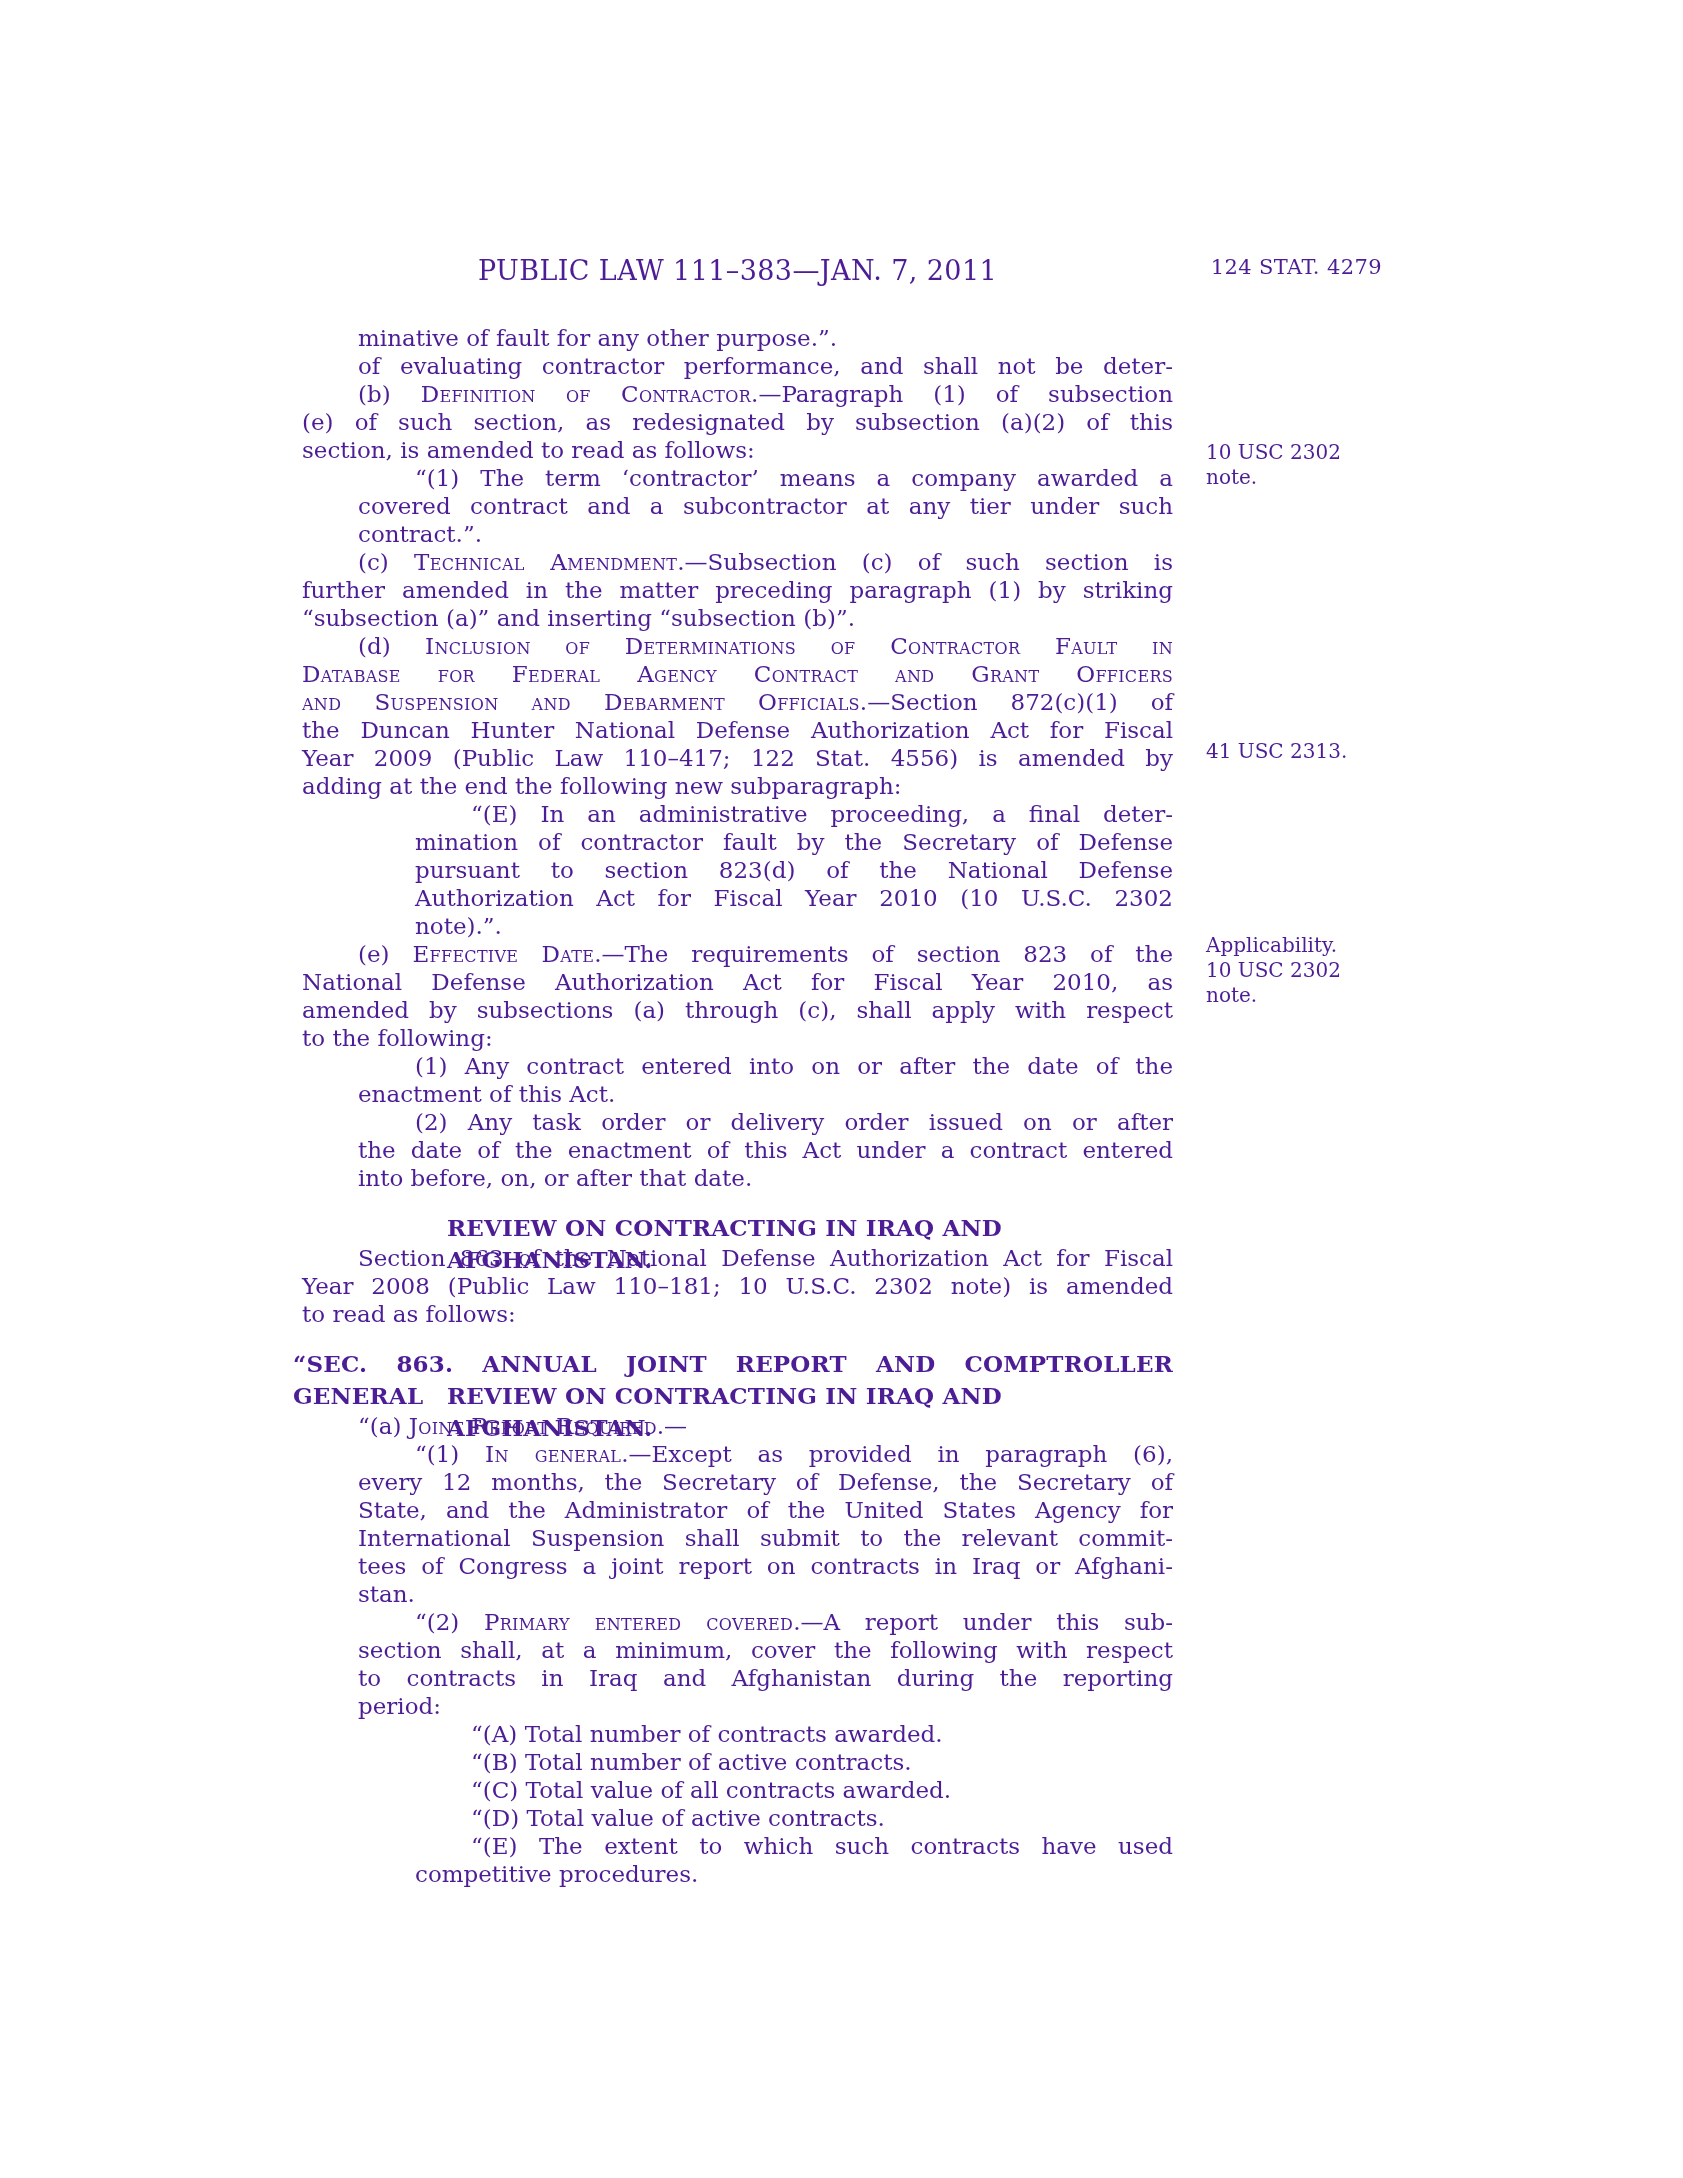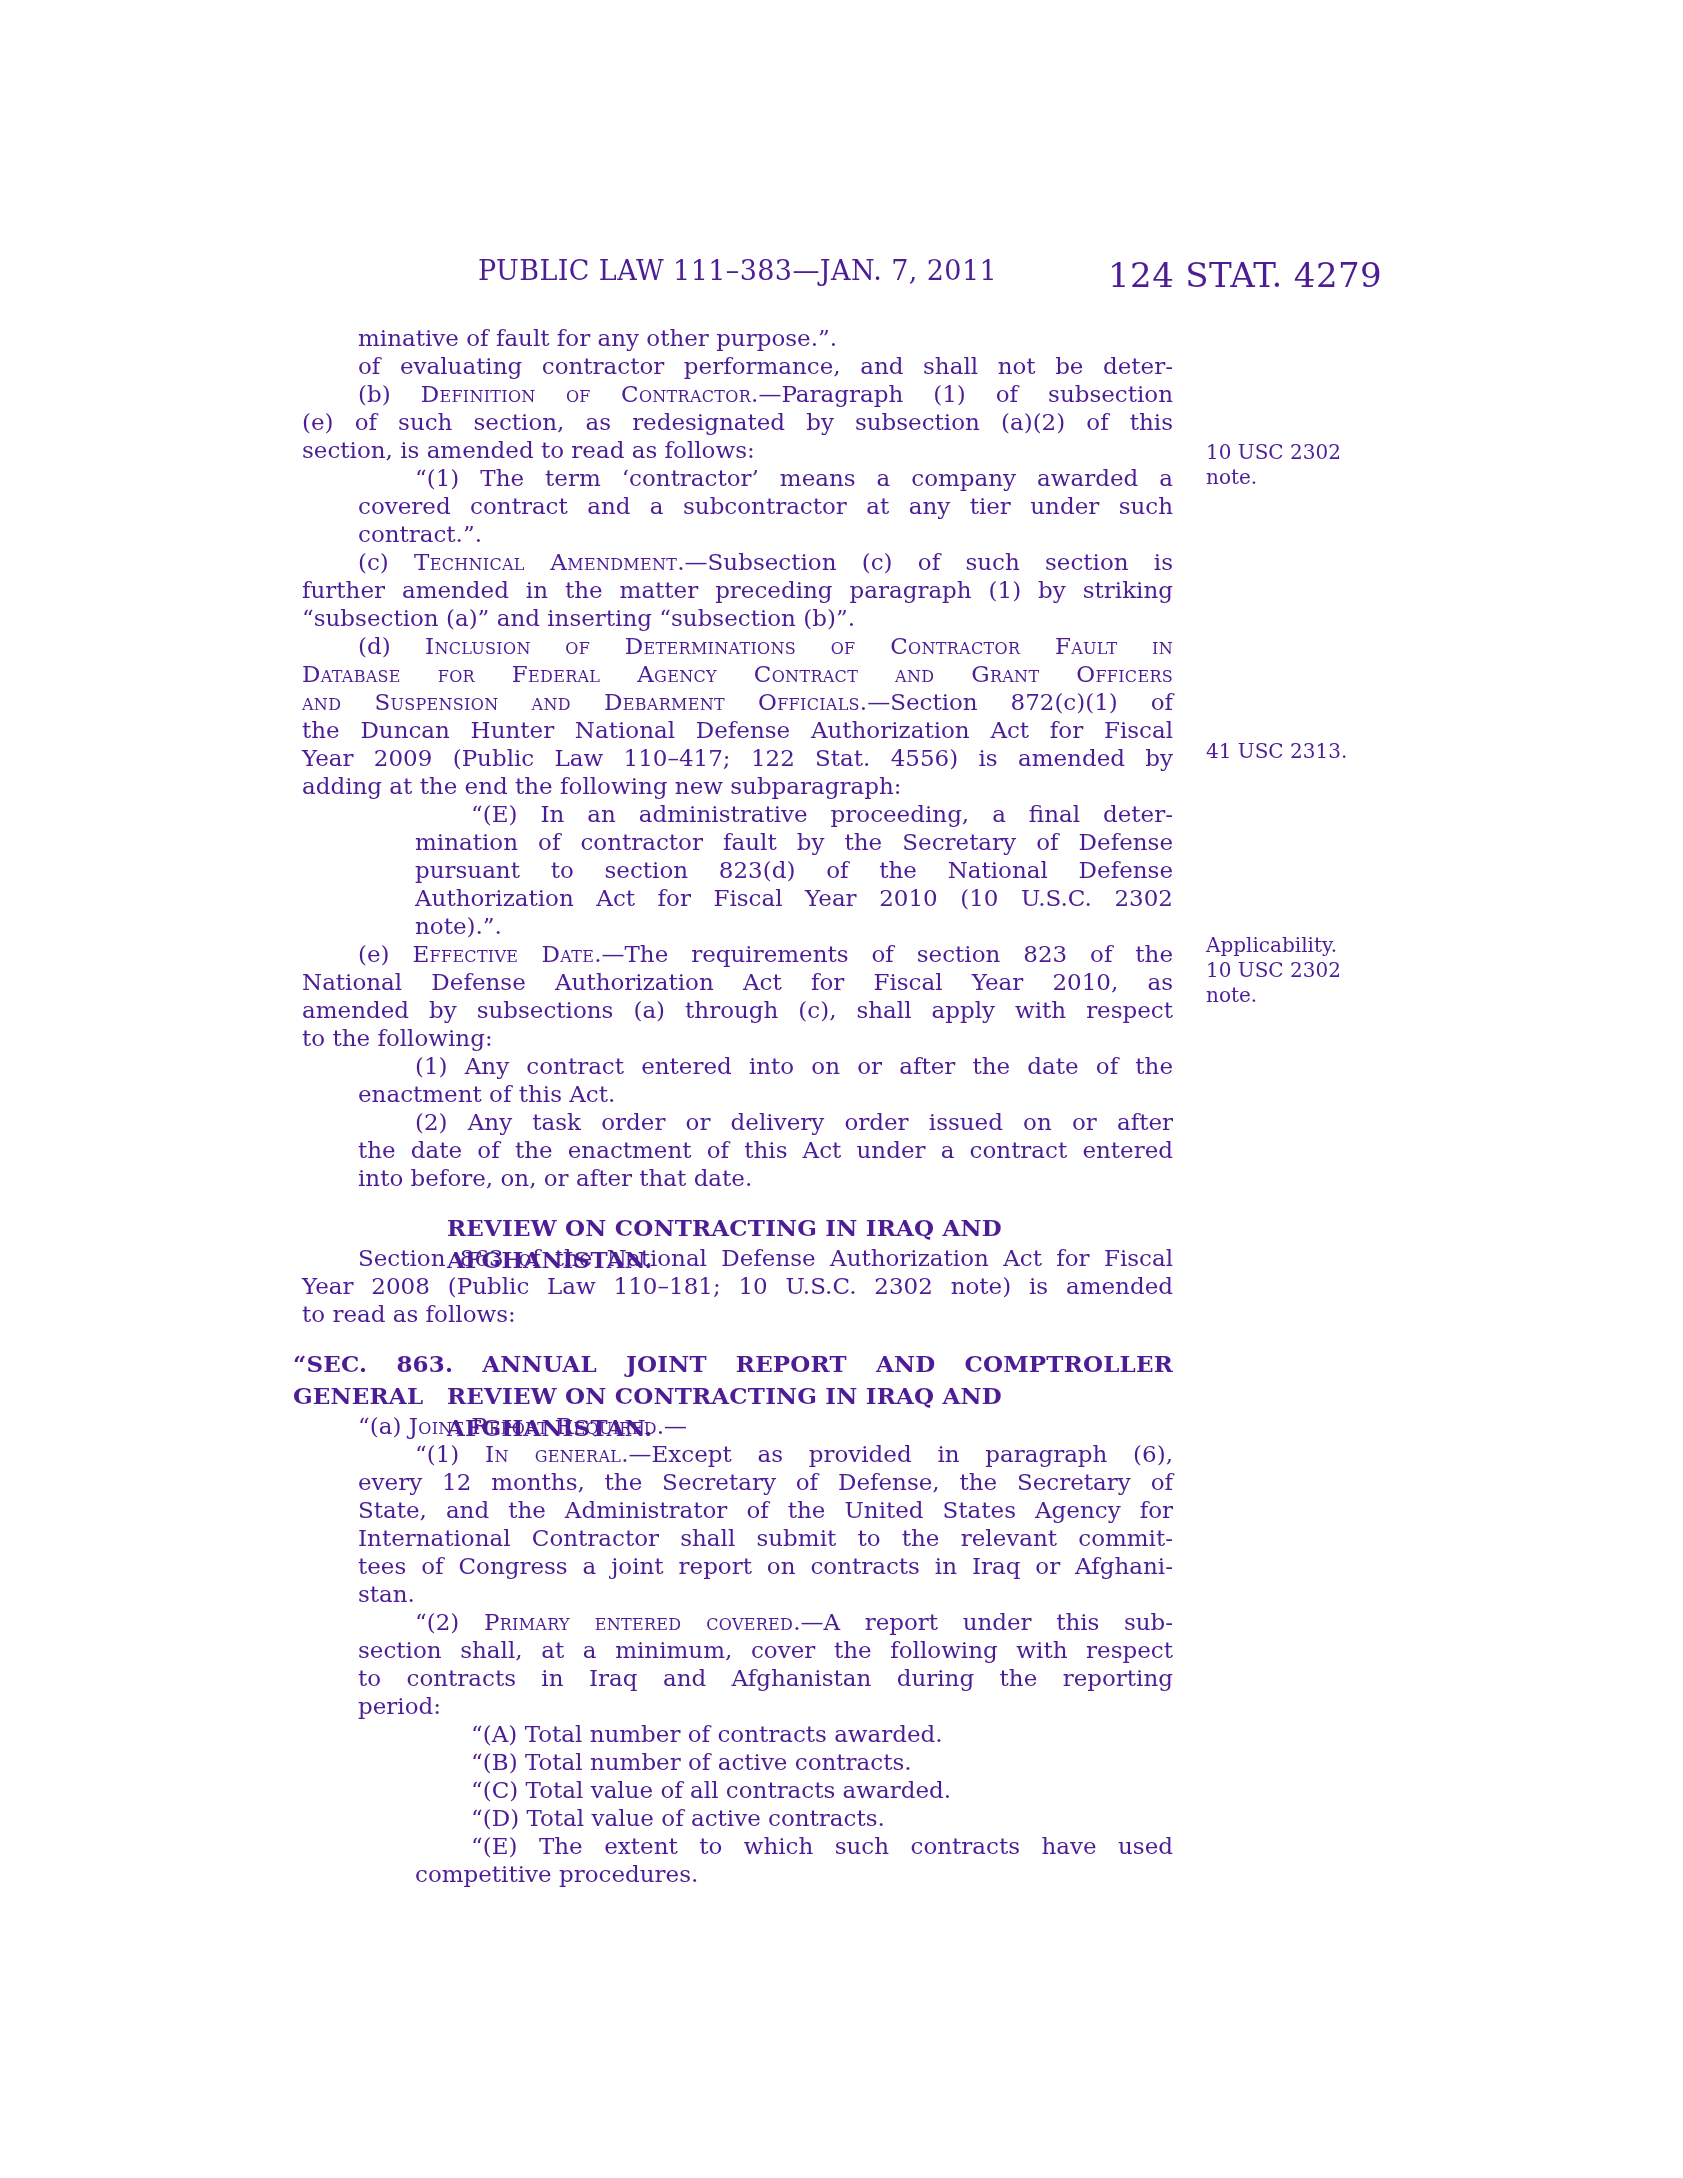--- a/index.html
+++ b/index.html
@@ -21,21 +21,21 @@
     font-size: 27px;
     letter-spacing: 0.4px;
     white-space: nowrap;
   }
   .stat-head {
     position: absolute;
     top: 255px;
     left: 1089px;
     width: 293px;
     text-align: right;
-    font-size: 34px;
+    font-size: 21px;
     letter-spacing: 0.4px;
     white-space: nowrap;
   }
   .body-col {
     position: absolute;
     top: 324px;
     left: 0;
     width: 1683px;
   }
   .block { margin: 0; }
@@ -136,21 +136,21 @@
         <div class="line j" style="margin-left: 293px; width: 880px;"><span>“SEC. 863. ANNUAL JOINT REPORT AND COMPTROLLER GENERAL</span></div>
         <div class="line" style="margin-left: 447px; width: 726px;"><span>REVIEW ON CONTRACTING IN IRAQ AND AFGHANISTAN.</span></div>
       </div>
       <div class="block">
         <div class="line" style="margin-left: 358px; width: 815px;"><span>“(a) </span><span class="sc">Joint Report Required</span><span>.—</span></div>
       </div>
       <div class="block">
         <div class="line j" style="margin-left: 415px; width: 758px;"><span>“(1) </span><span class="sc">In general</span><span>.—Except as provided in paragraph (6),</span></div>
         <div class="line j" style="margin-left: 358px; width: 815px;"><span>every 12 months, the Secretary of Defense, the Secretary of</span></div>
         <div class="line j" style="margin-left: 358px; width: 815px;"><span>State, and the Administrator of the United States Agency for</span></div>
-        <div class="line j" style="margin-left: 358px; width: 815px;"><span>International Contractor shall submit to the relevant commit-</span></div>
+        <div class="line j" style="margin-left: 358px; width: 815px;"><span>International Suspension shall submit to the relevant commit-</span></div>
         <div class="line j" style="margin-left: 358px; width: 815px;"><span>tees of Congress a joint report on contracts in Iraq or Afghani-</span></div>
         <div class="line" style="margin-left: 358px; width: 815px;"><span>stan.</span></div>
       </div>
       <div class="block">
         <div class="line j" style="margin-left: 415px; width: 758px;"><span>“(2) </span><span class="sc">Primary entered covered</span><span>.—A report under this sub-</span></div>
         <div class="line j" style="margin-left: 358px; width: 815px;"><span>section shall, at a minimum, cover the following with respect</span></div>
         <div class="line j" style="margin-left: 358px; width: 815px;"><span>to contracts in Iraq and Afghanistan during the reporting</span></div>
         <div class="line" style="margin-left: 358px; width: 815px;"><span>period:</span></div>
       </div>
       <div class="block">

